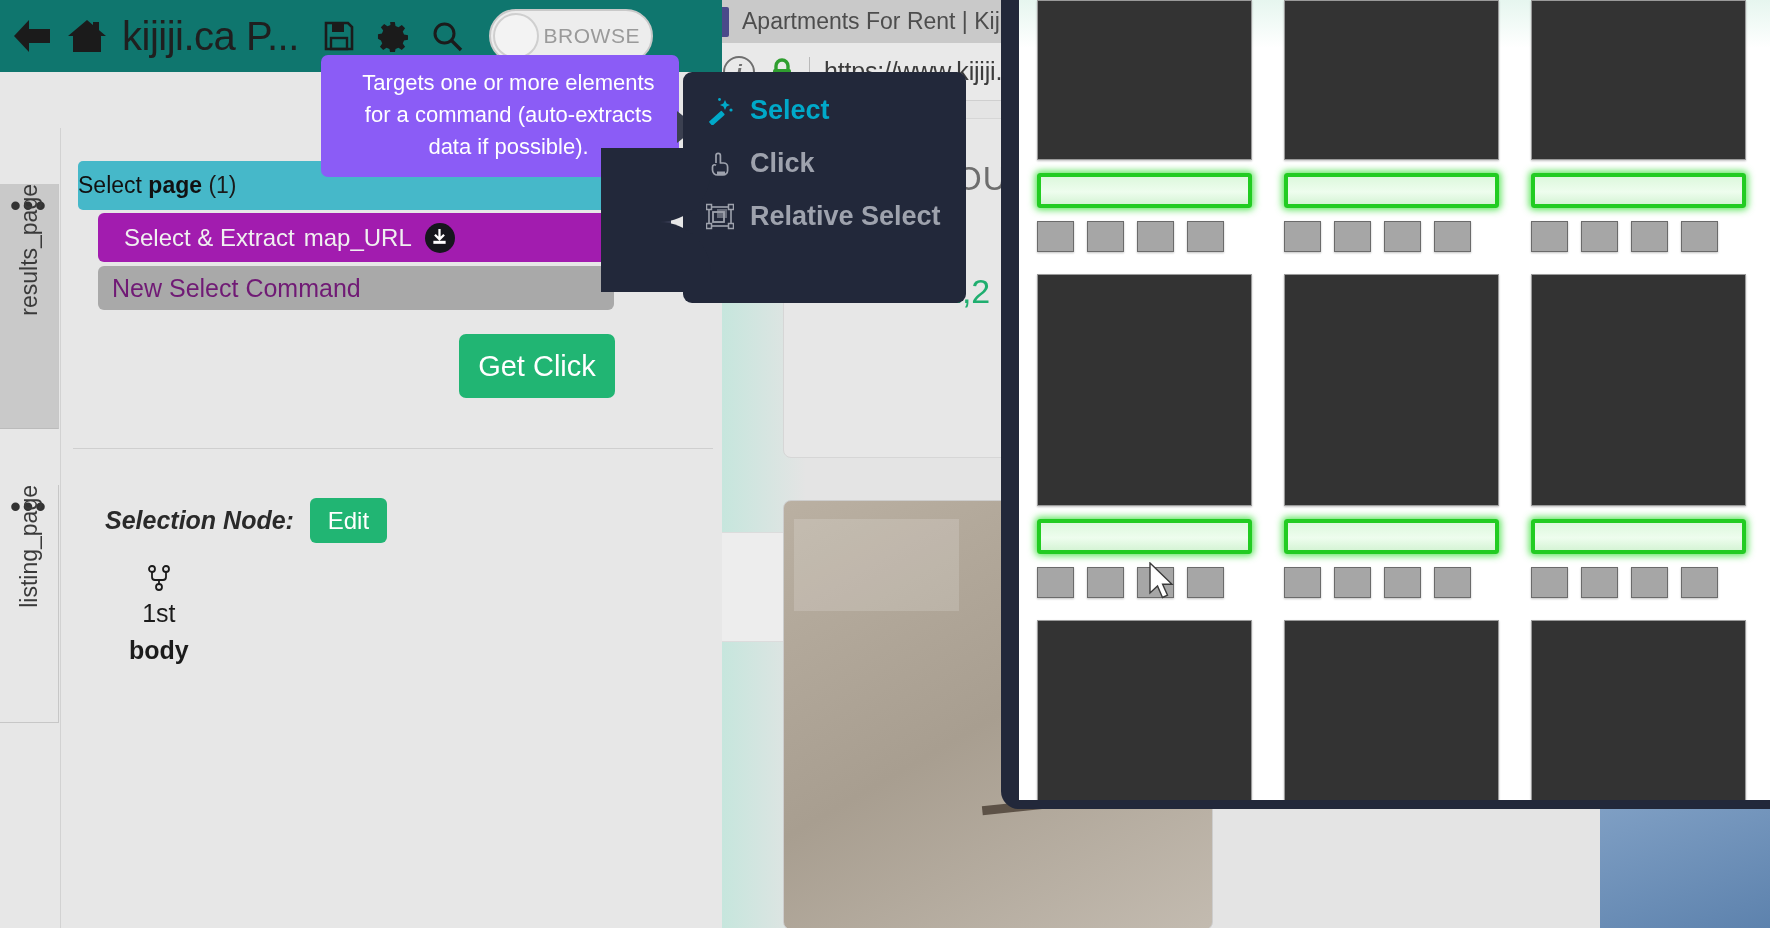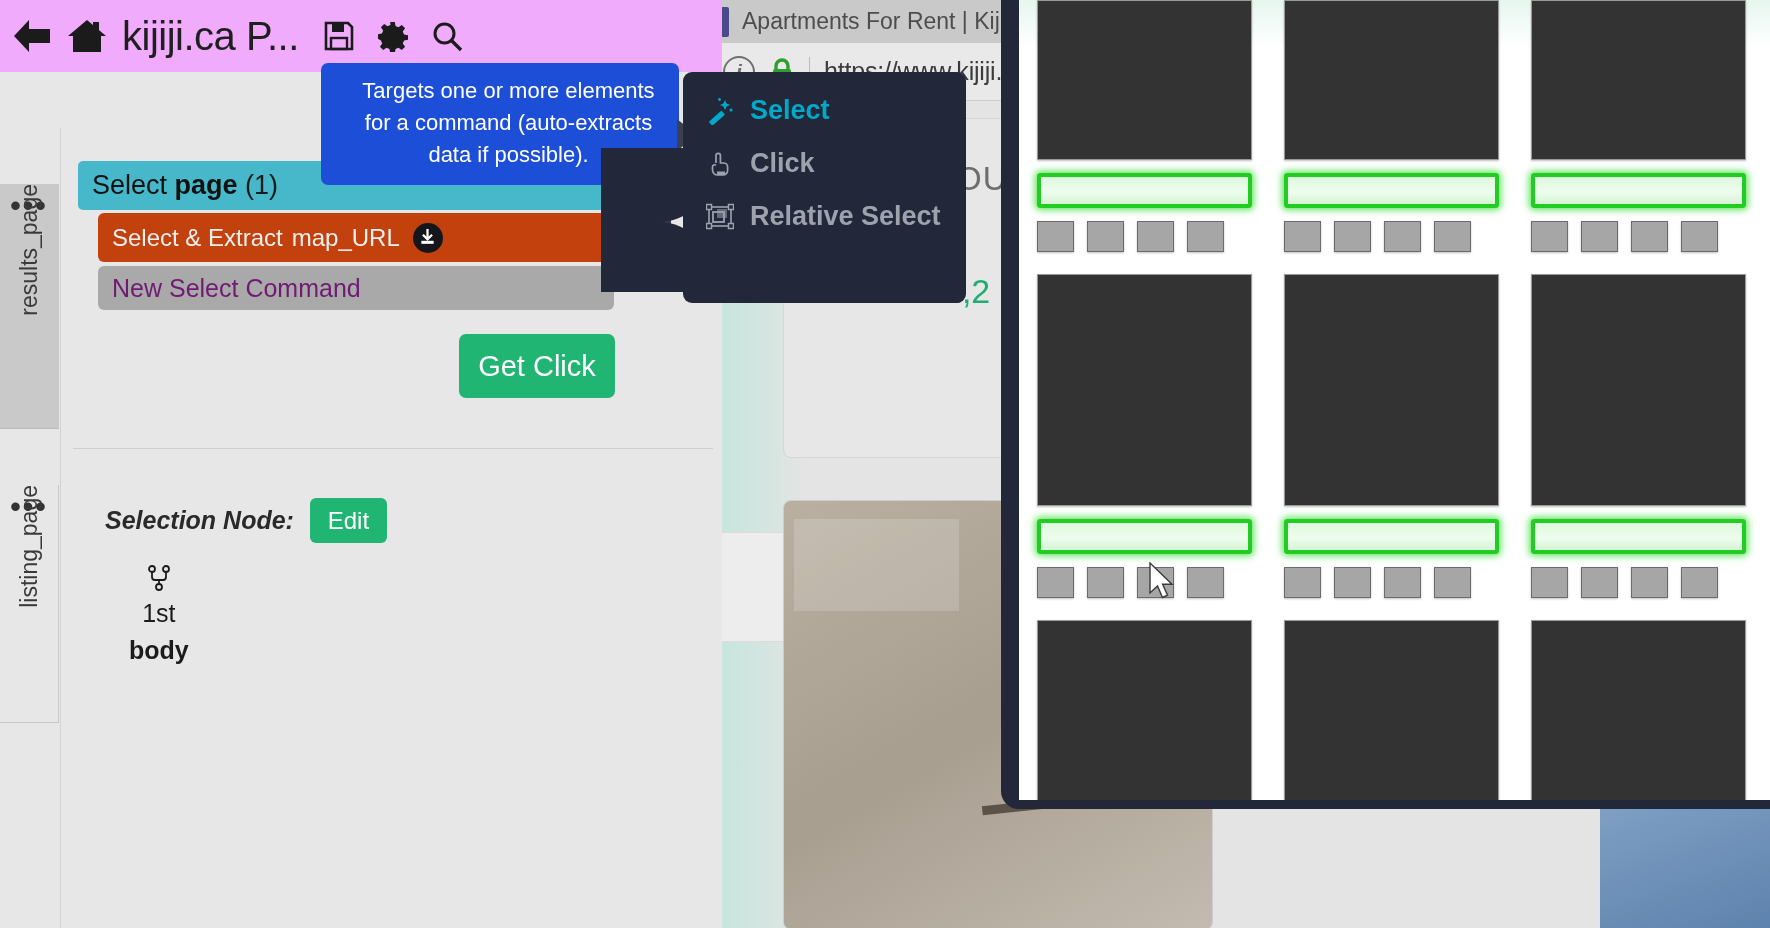--- a/index.html
+++ b/index.html
@@ -16,21 +16,21 @@
     position: absolute; left: 0; top: 0;
     width: 722px; height: 928px;
     background: #e7e7e7;
     overflow: hidden;
   }
 
   
   #toolbar {
     position: absolute; left: 0; top: 0;
     width: 722px; height: 72px;
-    background: #f0abfc;
+    background: #0f766e;
     display: flex; align-items: center;
     padding-left: 6px;
     gap: 2px;
   }
   .tb-icon {
     display: flex; align-items: center; justify-content: center;
     color: #1c1c1c;
     cursor: pointer;
   }
   #back-arrow { width: 52px; height: 52px; }
@@ -117,41 +117,42 @@
     height: 49px;
     cursor: pointer;
   }
   #cmd-select-page {
     position: absolute; left: 17px; top: 33px;
     width: 536px;
     background: #46b8c9;
     border-radius: 5px;
   }
   #cmd-select-page .cmd-text {
-    font-size: 27px; color: #111; padding-left: 14px;
+    font-size: 23px; color: #111; 
     white-space: nowrap;
   }
   #cmd-select-page .bold { font-weight: 700; }
   #cmd-select-page .count { color: #1a1a1a; }
 
   .plus-btn {
     position: absolute; right: -57px; top: 0;
     width: 57px; height: 49px;
     display: flex; align-items: center; justify-content: center;
     border-radius: 0 6px 6px 0;
     cursor: pointer;
   }
   #plus-1 { background: #3aa8ba; }
   #plus-2 { background: #353a50; }
 
   #cmd-extract {
     position: absolute; left: 37px; top: 85px;
     width: 516px;
-    background: #c2410c;
+    background: #a21caf;
     border-radius: 6px;
+    padding-left: 12px;
   }
   #cmd-extract .cmd-text {
     font-size: 24px; color: #f0f0f0; padding-left: 14px;
     white-space: nowrap; display: flex; align-items: center; gap: 9px;
   }
   #cmd-extract .bold { font-weight: 400; }
   .dl-badge {
     width: 30px; height: 30px; border-radius: 50%;
     background: #15161c;
     display: inline-flex; align-items: center; justify-content: center;
@@ -309,27 +310,26 @@
   }
   #page-gray-block {
     position: absolute; left: 0; top: 430px; width: 140px; height: 110px;
     background: #ededed; border-top: 1px solid #dcdcdc; border-bottom: 1px solid #dcdcdc;
   }
 
   
   #tooltip {
     position: absolute; left: 321px; top: 55px;
     width: 358px; min-height: 101px;
-    background: #1d4ed8;
+    background: #8b5cf6;
     border-radius: 7px;
     color: #fff; font-size: 22px; line-height: 32px;
     text-align: center;
     padding: 12px 17px 14px 34px;
     z-index: 40;
-    margin-top: 8px;
   }
   #tooltip-tail {
     position: absolute; right: -18px; top: 56px;
     width: 0; height: 0;
     border-top: 16px solid transparent;
     border-bottom: 16px solid transparent;
     border-left: 20px solid #3b4050;
   }
 
   
@@ -506,20 +506,24 @@
         <svg width="31" height="31" viewBox="0 0 32 32">
           <path fill="#1b1b1b" d="M16 10a6 6 0 100 12 6 6 0 000-12zm0 3.4a2.6 2.6 0 110 5.2 2.6 2.6 0 010-5.2z"></path>
           <path fill="#1b1b1b" d="M13.6 1h4.8l.7 4.1 3.1 1.3 3.4-2.4 3.4 3.4-2.4 3.4 1.3 3.1 4.1.7v4.8l-4.1.7-1.3 3.1 2.4 3.4-3.4 3.4-3.4-2.4-3.1 1.3-.7 4.1h-4.8l-.7-4.1-3.1-1.3-3.4 2.4-3.4-3.4 2.4-3.4-1.3-3.1L1 18.4v-4.8l4.1-.7 1.3-3.1-2.4-3.4 3.4-3.4 3.4 2.4 3.1-1.3z"></path>
         </svg>
       </div>
       <div class="tb-icon" id="search-icon">
         <svg width="32" height="32" viewBox="0 0 32 32">
           <circle cx="13.5" cy="13.5" r="9.5" fill="none" stroke="#1b1b1b" stroke-width="3"></circle>
           <line x1="20.5" y1="20.5" x2="30" y2="30" stroke="#1b1b1b" stroke-width="3.4"></line>
         </svg>
+      </div>
+      <div id="browse-toggle">
+        <div id="browse-knob"></div>
+        <div id="browse-label">BROWSE</div>
       </div>
     </div>
 
     <div id="tab-rail">
       <div class="vtab" id="tab-results">
         <div class="dots">•••</div>
         <span class="vlabel">results_page</span>
       </div>
       <div class="vtab" id="tab-listing">
         <div class="dots">•••</div>

